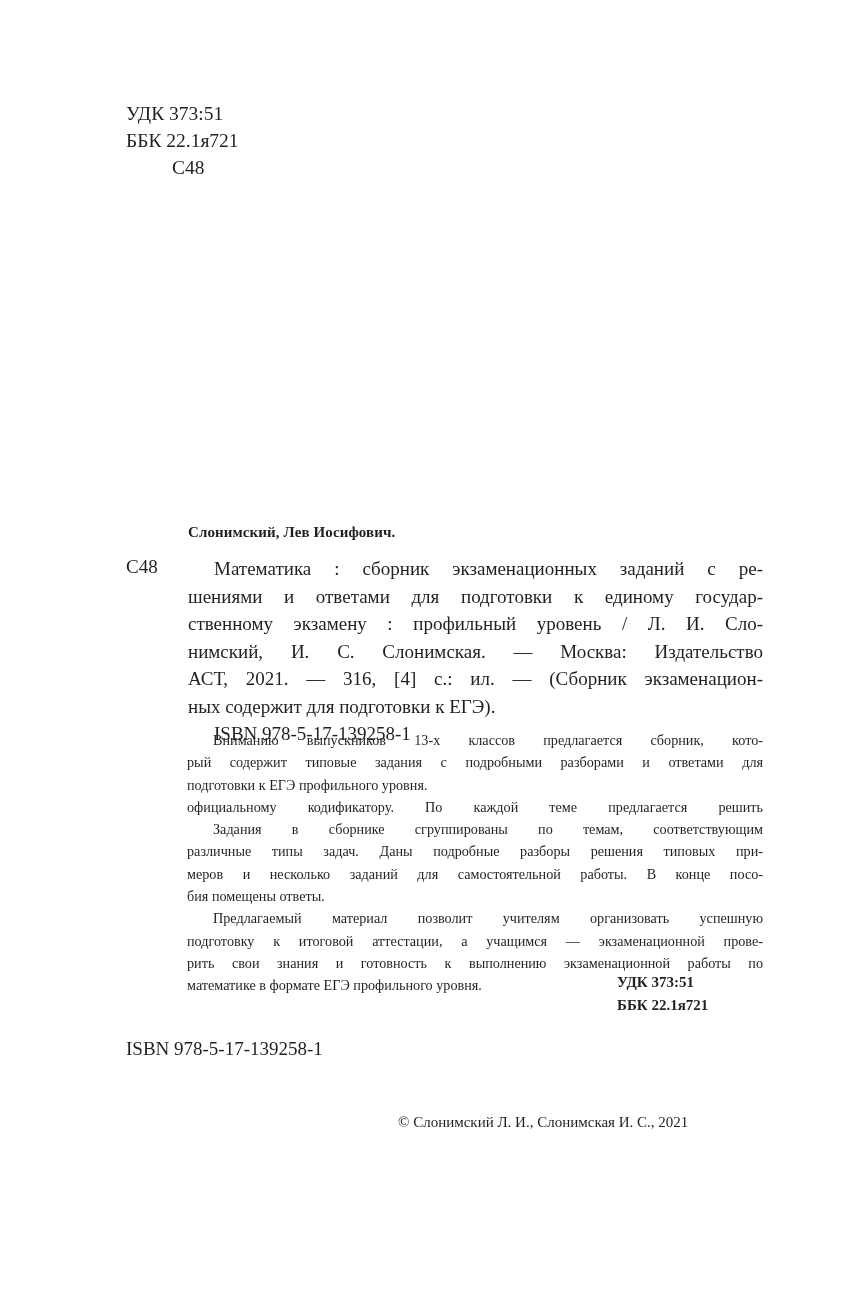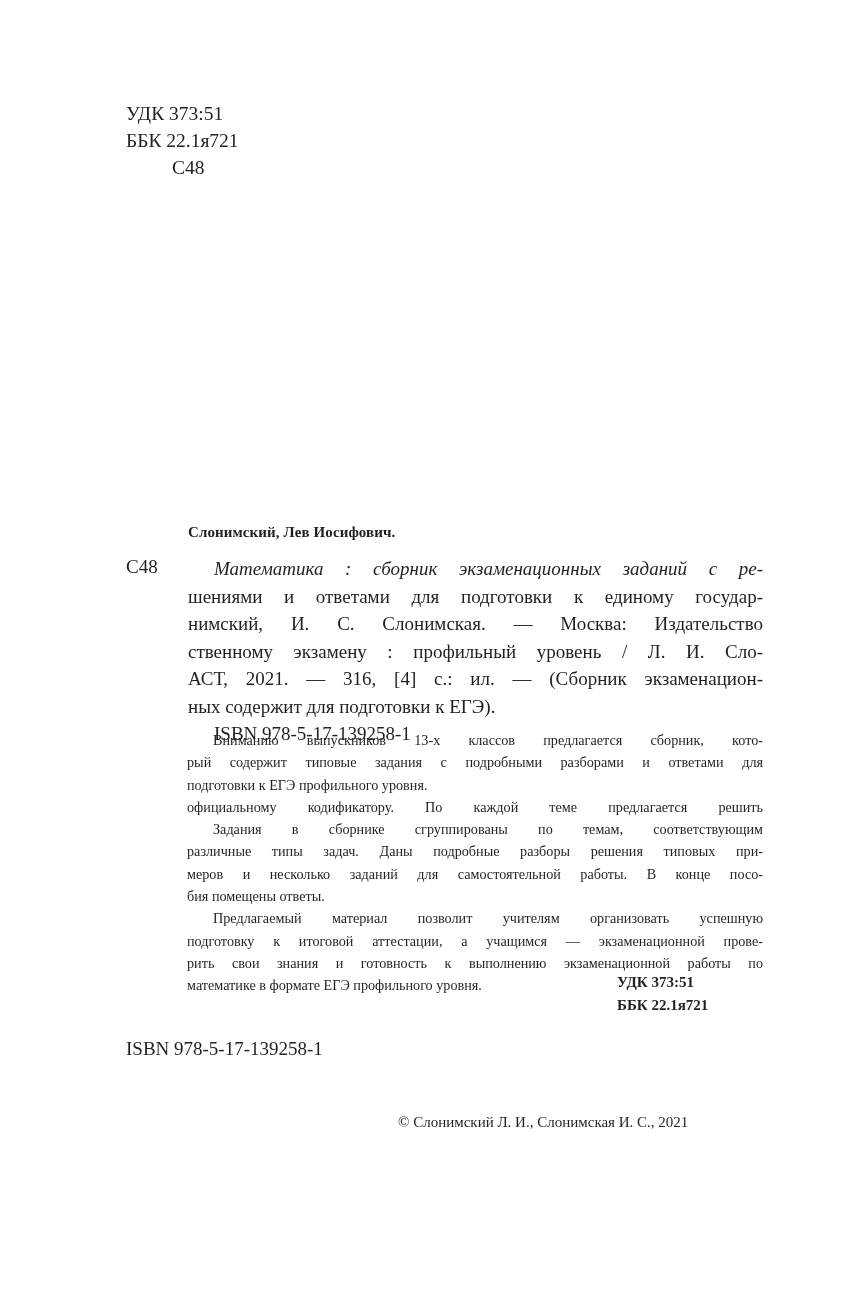--- a/index.html
+++ b/index.html
@@ -11,21 +11,21 @@
     .abs { position: absolute; white-space: nowrap; }
     .top-codes { left: 126px; top: 100px; font-size: 19.5px; line-height: 27px; font-family: "Liberation Serif", serif; }
     .top-codes .c48 { padding-left: 46px; }
 
     .author { left: 188px; top: 524px; font-size: 15px; font-weight: bold; font-family: "Liberation Serif", serif; letter-spacing: 0.1px; }
     .c48-side { left: 126px; top: 556px; font-size: 19px; font-family: "Liberation Serif", serif; }
 
     .biblio { left: 188px; top: 555px; width: 575px; font-size: 19px; line-height: 27.5px; font-family: "Liberation Serif", serif; }
     .biblio .line { display: block; white-space: nowrap; text-align: justify; text-align-last: justify; }
     .biblio .line.last { text-align-last: left; }
-    .biblio .line.first { text-indent: 26px; font-style: italic; }
+    .biblio .line.first { text-indent: 26px; }
     .biblio .isbn { display: block; padding-left: 26px; }
 
     .abstract { left: 213px; top: 729px; width: 550px; font-size: 14.2px; line-height: 22.3px; font-family: "Liberation Serif", serif; }
     .abstract .line { display: block; white-space: nowrap; text-align: justify; text-align-last: justify; }
     .abstract .line.last { text-align-last: left; }
 
     .bottom-codes { left: 617px; top: 971px; font-size: 15px; line-height: 22.5px; font-weight: bold; font-family: "Liberation Serif", serif; }
 
     .isbn-bottom { left: 126px; top: 1038px; font-size: 19px; font-family: "Liberation Serif", serif; }
 
@@ -39,22 +39,22 @@
   <div>ББК 22.1я721</div>
   <div class="c48">С48</div>
 </div>
 
 <div class="abs author">Слонимский, Лев Иосифович.</div>
 <div class="abs c48-side">С48</div>
 
 <div class="abs biblio">
   <span class="line first">Математика : сборник экзаменационных заданий с ре-</span>
   <span class="line">шениями и ответами для подготовки к единому государ-</span>
+  <span class="line">ственному экзамену : профильный уровень / Л. И. Сло-</span>
   <span class="line">нимский, И. С. Слонимская. — Москва: Издательство</span>
-  <span class="line">ственному экзамену : профильный уровень / Л. И. Сло-</span>
   <span class="line">АСТ, 2021. —  316, [4] с.: ил. — (Сборник экзаменацион-</span>
   <span class="line last">ных содержит для подготовки к ЕГЭ).</span>
   <span class="isbn">ISBN 978-5-17-139258-1</span>
 </div>
 
 <div class="abs abstract">
   <span class="line" style="padding-left:0;text-indent:0;margin-left:0;"><span style="display:inline-block;width:0"></span><span>Вниманию выпускников 13-х классов предлагается сборник, кото-</span></span>
   <span class="line" style="margin-left:-26px;width:576px;">рый содержит типовые задания с подробными разборами и ответами для</span>
   <span class="line last" style="margin-left:-26px;">подготовки к ЕГЭ профильного уровня.</span>
   <span class="line" style="margin-left:-26px;width:576px;">официальному кодификатору. По каждой теме предлагается решить</span>

